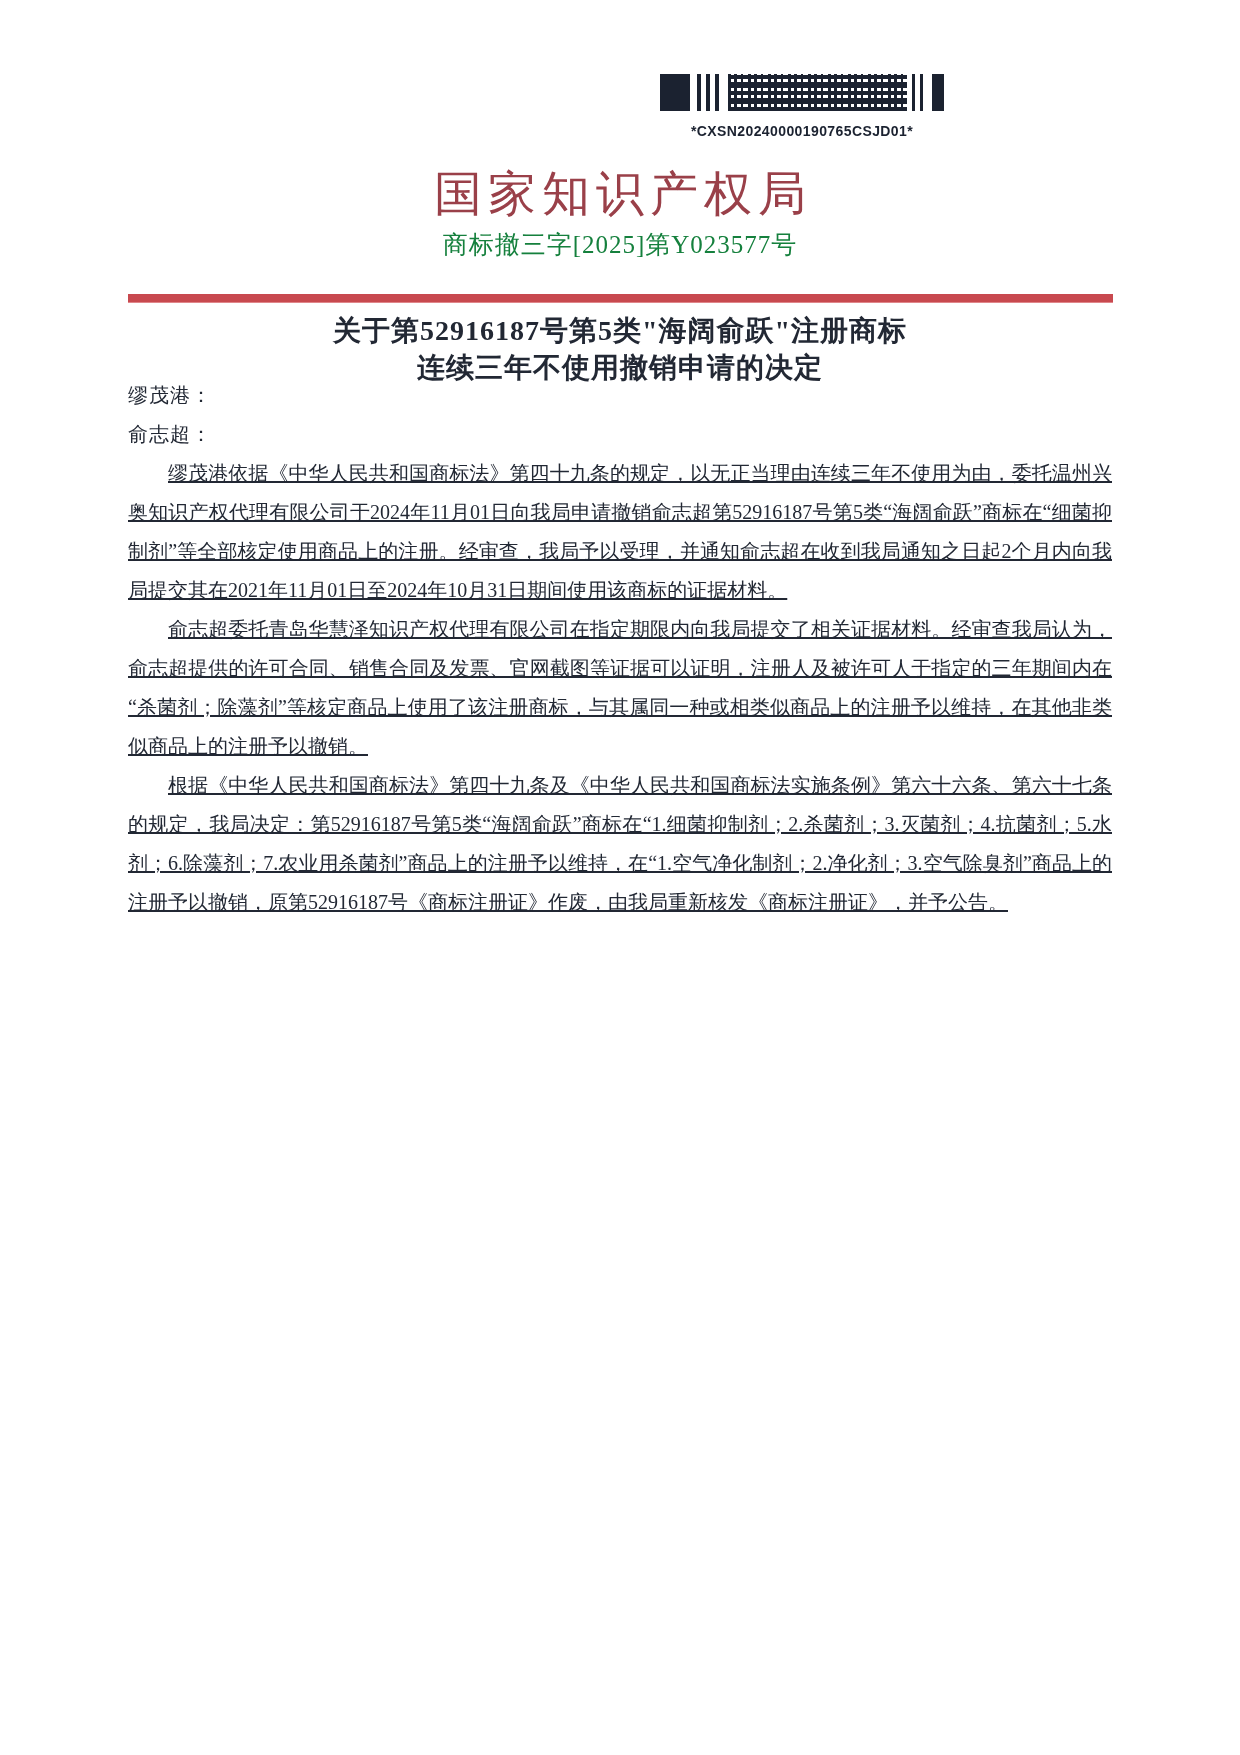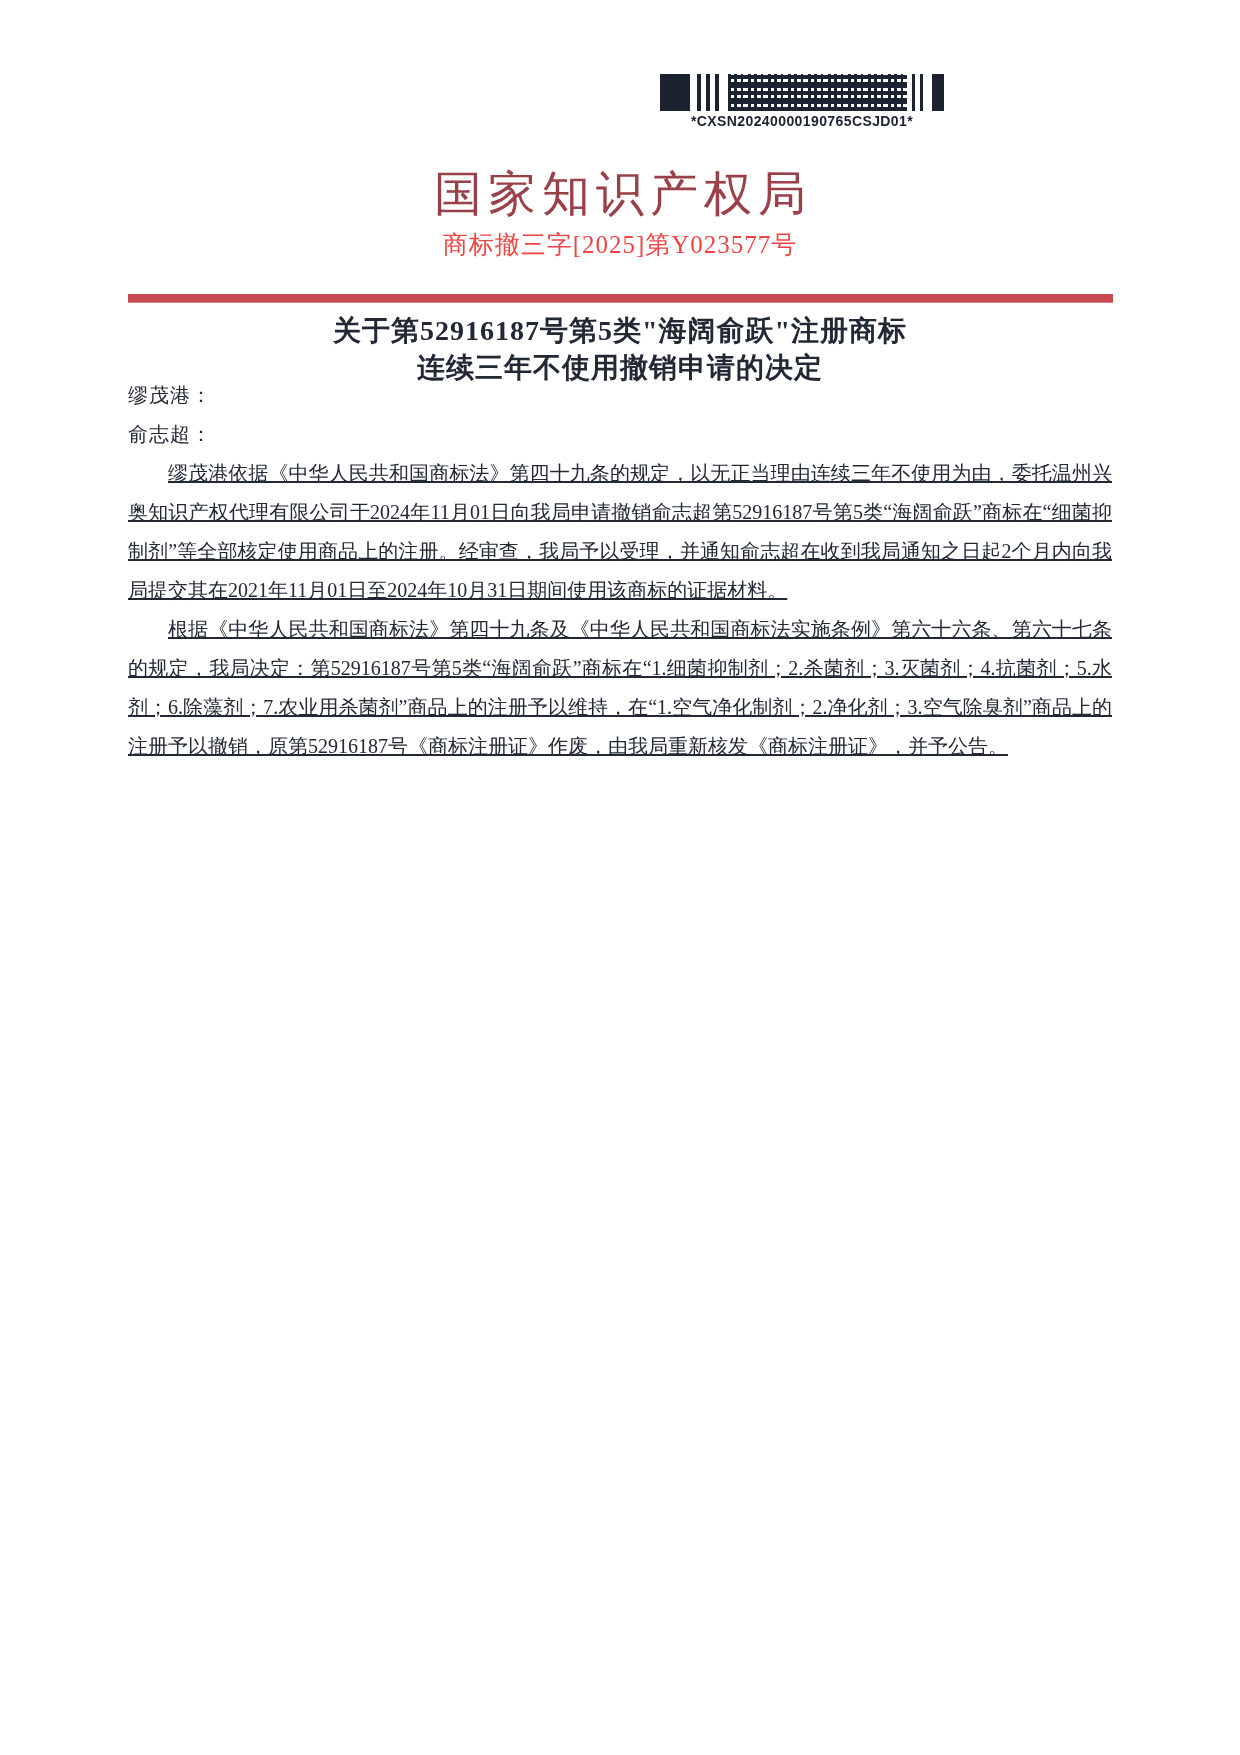--- a/index.html
+++ b/index.html
@@ -48,21 +48,21 @@
     width: 16px;
     background: repeating-linear-gradient(90deg, #1b2230 0 3px, transparent 3px 8px);
     margin-left: 5px;
   }
   .bc-endblock {
     width: 12px;
     background: #1b2230;
     margin-left: 4px;
   }
   .barcode-text {
-    margin-top: 2px;
+    margin-top: 12px;
     text-align: center;
     font-family: "Liberation Sans", "DejaVu Sans", sans-serif;
     font-weight: bold;
     font-size: 14px;
     letter-spacing: 0.4px;
     color: #1b2230;
     white-space: nowrap;
   }
 
   
@@ -78,21 +78,21 @@
     padding-left: 6px;
     color: #9a4049;
   }
   .doc-number {
     position: absolute;
     top: 228px;
     left: 0;
     width: 100%;
     text-align: center;
     font-size: 25px;
-    color: #ef4444;
+    color: #15803d;
     letter-spacing: 1px;
   }
   .red-rule {
     position: absolute;
     top: 294px;
     left: 128px;
     right: 127px;
     height: 8px;
     background: #c8494f;
     box-shadow: 0 1px 0 #e0868a;
@@ -157,16 +157,17 @@
 
   <div class="title">
     <div>关于第52916187号第5类"海阔俞跃"注册商标</div>
     <div>连续三年不使用撤销申请的决定</div>
   </div>
 
   <div class="content">
     <div class="recipient">缪茂港：</div>
     <div class="recipient">俞志超：</div>
     <p class="para">缪茂港依据《中华人民共和国商标法》第四十九条的规定，以无正当理由连续三年不使用为由，委托温州兴奥知识产权代理有限公司于2024年11月01日向我局申请撤销俞志超第52916187号第5类“海阔俞跃”商标在“细菌抑制剂”等全部核定使用商品上的注册。经审查，我局予以受理，并通知俞志超在收到我局通知之日起2个月内向我局提交其在2021年11月01日至2024年10月31日期间使用该商标的证据材料。</p>
+    <p class="para">俞志超委托青岛华慧泽知识产权代理有限公司在指定期限内向我局提交了相关证据材料。经审查我局认为，俞志超提供的许可合同、销售合同及发票、官网截图等证据可以证明，注册人及被许可人于指定的三年期间内在“杀菌剂；除藻剂”等核定商品上使用了该注册商标，与其属同一种或相类似商品上的注册予以维持，在其他非类似商品上的注册予以撤销。</p>
     <p class="para">根据《中华人民共和国商标法》第四十九条及《中华人民共和国商标法实施条例》第六十六条、第六十七条的规定，我局决定：第52916187号第5类“海阔俞跃”商标在“1.细菌抑制剂；2.杀菌剂；3.灭菌剂；4.抗菌剂；5.水剂；6.除藻剂；7.农业用杀菌剂”商品上的注册予以维持，在“1.空气净化制剂；2.净化剂；3.空气除臭剂”商品上的注册予以撤销，原第52916187号《商标注册证》作废，由我局重新核发《商标注册证》，并予公告。</p>
   </div>
 
 </div>
 
 </body></html>

